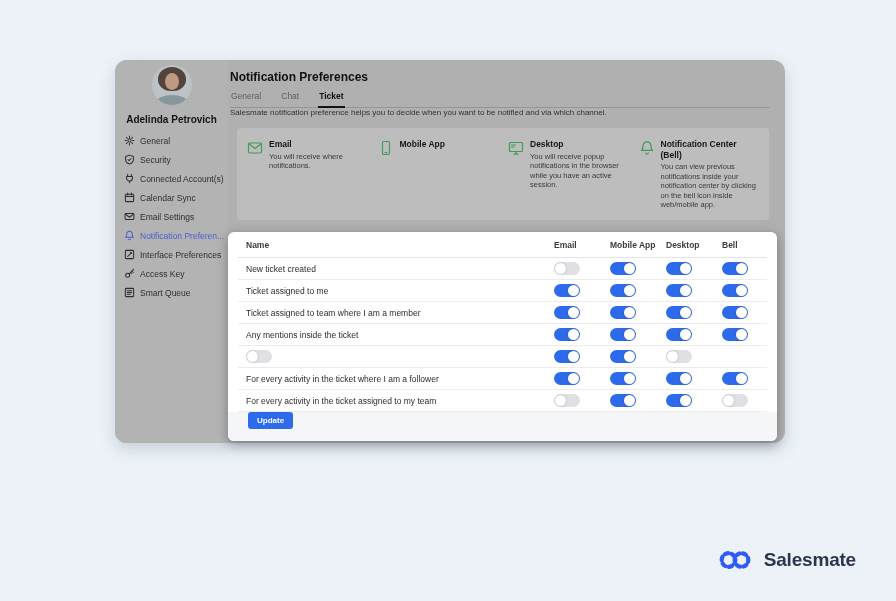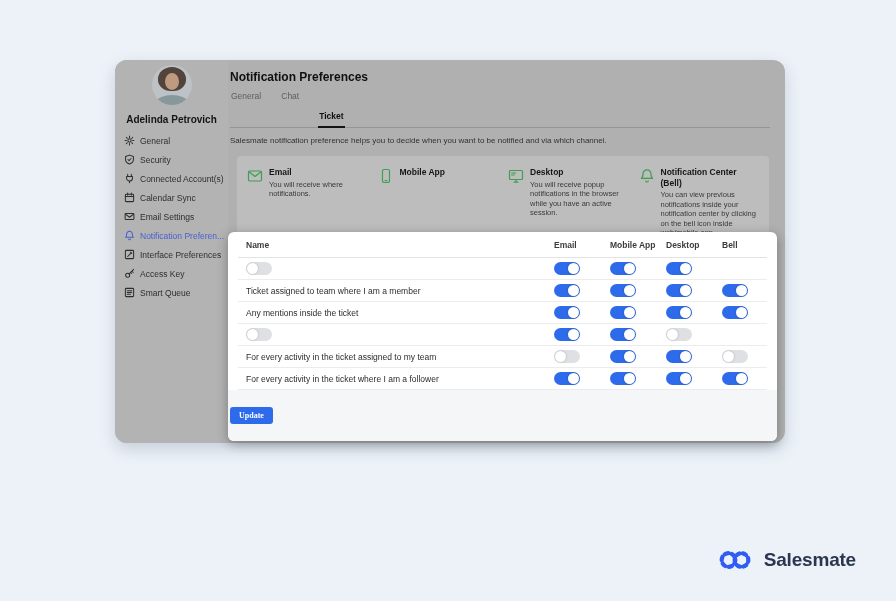--- a/index.html
+++ b/index.html
@@ -22,22 +22,22 @@
   .menu-item { display:flex; align-items:center; gap:5px; height:19px; padding-left:9px;
                font-size:8.5px; color:#2e2e2e; cursor:pointer; white-space:nowrap; }
   .menu-item svg { flex:0 0 11px; }
   .menu-item.active { color:#4a5ed1; }
 
   
   .main { flex:1; padding:8px 15px 0 2px; min-width:0; }
   .page-title { font-size:12px; font-weight:bold; color:#101010; margin-top:2px; }
   .tabs { display:flex; gap:18px; margin-top:7px; border-bottom:1px solid rgba(0,0,0,.15); }
   .tab { font-size:8.5px; color:#5e5e5e; padding:0 1px 5px; cursor:pointer; }
-  .tab.active { color:#0f0f0f; font-weight:bold; border-bottom:2px solid #141414; margin-bottom:-1px;margin-top:20px; }
-  .main-desc { font-size:8px; color:#313131; margin-top:8px; }
+  .tab.active { color:#0f0f0f; font-weight:bold; border-bottom:2px solid #141414; margin-bottom:-1px; }
+  .main-desc { font-size:8px; color:#313131; margin-top:0; }
 
   
   .channels { margin:11px 1px 0 7px; background:#bdbdbd; border-radius:4px; height:92px;
               padding:11px 10px; display:grid; grid-template-columns:repeat(4,1fr); gap:10px; overflow:hidden; }
   .channel { display:flex; gap:6px; align-items:flex-start; }
   .channel svg { flex:0 0 16px; margin-top:1px; }
   .channel-title { font-size:8.5px; font-weight:bold; color:#161616; line-height:10.5px; }
   .channel-desc { font-size:7.5px; color:#3a3a3a; line-height:9.5px; margin-top:2px; }
 
   
@@ -47,22 +47,22 @@
   .t-row { display:grid; grid-template-columns:1fr 56px 56px 56px 37px; align-items:center;
            padding:0 8px; height:22px; border-bottom:1px solid #ececec; }
   .t-head { height:26px; border-bottom:1px solid #e3e3e3; }
   .t-head span { font-size:8.5px; font-weight:bold; color:#3c3c3c; }
   .t-name { font-size:8.5px; color:#2c2c2c; }
   .toggle { width:26px; height:13px; border-radius:7px; background:#dfe0e4; position:relative; display:inline-block; cursor:pointer; }
   .toggle::after { content:""; position:absolute; width:11px; height:11px; border-radius:50%; background:#fff;
                    top:1px; left:1px; box-shadow:0 0 2px rgba(0,0,0,.28); }
   .toggle.on { background:#2e6bea; }
   .toggle.on::after { left:auto; right:1px; }
-  .panel-footer { flex:1; display:flex; align-items:center; margin:0 -10px; padding:0 2px;
-                  background:#f5f6f8; border-radius:0 0 6px 6px;font-family:Liberation Serif, serif; }
+  .panel-footer { flex:1; display:flex; align-items:flex-start; margin:0 -10px; padding:0 20px;
+                  background:#f5f6f8; border-radius:0 0 6px 6px; }
   .update-btn { background:#2e6bea; color:#fff; border:none; border-radius:3px; font-size:8px;
                 font-weight:bold; padding:4px 9px; cursor:pointer; font-family:inherit; }
 
   
   .brand { position:absolute; right:40px; bottom:30px; display:flex; align-items:flex-end; gap:12px; }
   .brand-name { font-size:19px; font-weight:bold; color:#2b3750; letter-spacing:-.2px; }
 
   .ico { stroke:currentColor; fill:none; stroke-width:1.1; stroke-linecap:round; stroke-linejoin:round; }
   .gico { stroke:#3f9e52; fill:none; stroke-width:1.2; stroke-linecap:round; stroke-linejoin:round; }
 </style>
@@ -202,21 +202,29 @@
     <section class="table-panel">
       <div class="t-row t-head">
         <span>Name</span>
         <span>Email</span>
         <span>Mobile App</span>
         <span>Desktop</span>
         <span>Bell</span>
       </div>
 
       <div class="t-row">
-        <span class="toggle"></span>
+        <span class="t-name">New ticket created</span>
+        <span class="toggle"></span>
+        <span class="toggle on"></span>
+        <span class="toggle on"></span>
+        <span class="toggle on"></span>
+      </div>
+      <div class="t-row">
+        <span class="t-name">Ticket assigned to me</span>
+        <span class="toggle on"></span>
         <span class="toggle on"></span>
         <span class="toggle on"></span>
         <span class="toggle on"></span>
       </div>
       <div class="t-row">
         <span class="t-name">Ticket assigned to team where I am a member</span>
         <span class="toggle on"></span>
         <span class="toggle on"></span>
         <span class="toggle on"></span>
         <span class="toggle on"></span>
@@ -228,32 +236,32 @@
         <span class="toggle on"></span>
         <span class="toggle on"></span>
       </div>
       <div class="t-row">
         <span class="toggle"></span>
         <span class="toggle on"></span>
         <span class="toggle on"></span>
         <span class="toggle"></span>
       </div>
       <div class="t-row">
+        <span class="t-name">For every activity in the ticket where I am a follower</span>
+        <span class="toggle on"></span>
+        <span class="toggle on"></span>
+        <span class="toggle on"></span>
+        <span class="toggle on"></span>
+      </div>
+      <div class="t-row">
         <span class="t-name">For every activity in the ticket assigned to my team</span>
         <span class="toggle"></span>
         <span class="toggle on"></span>
         <span class="toggle on"></span>
         <span class="toggle"></span>
-      </div>
-      <div class="t-row">
-        <span class="t-name">For every activity in the ticket where I am a follower</span>
-        <span class="toggle on"></span>
-        <span class="toggle on"></span>
-        <span class="toggle on"></span>
-        <span class="toggle on"></span>
       </div>
 
       <div class="panel-footer">
         <button class="update-btn">Update</button>
       </div>
     </section>
   </div>
 
   <div class="brand">
     <svg width="34" height="22" viewBox="0 0 34 22">

